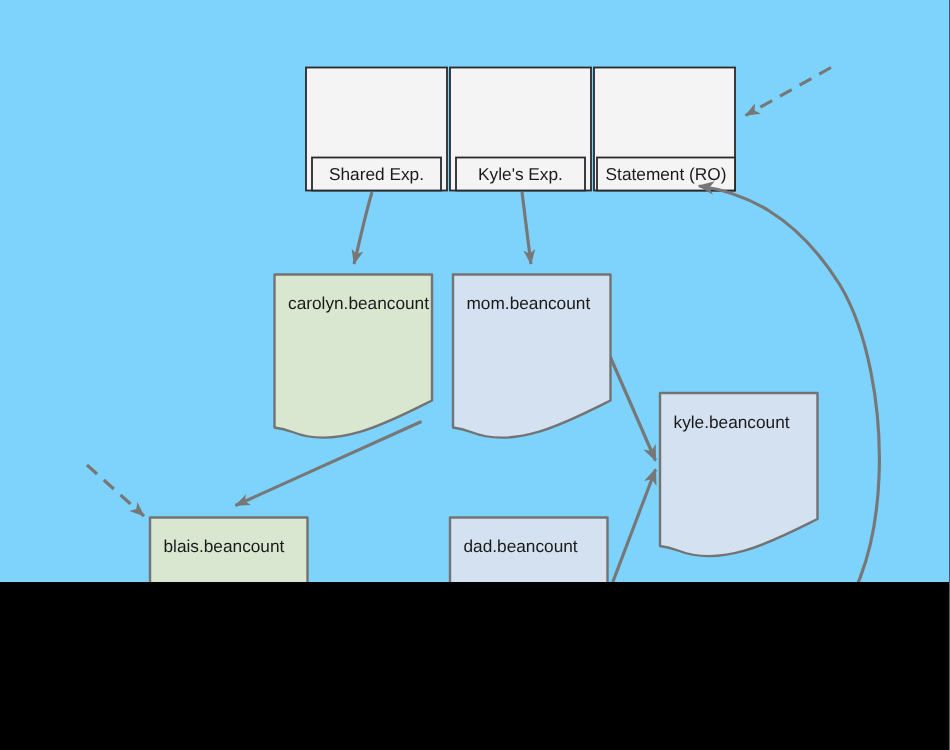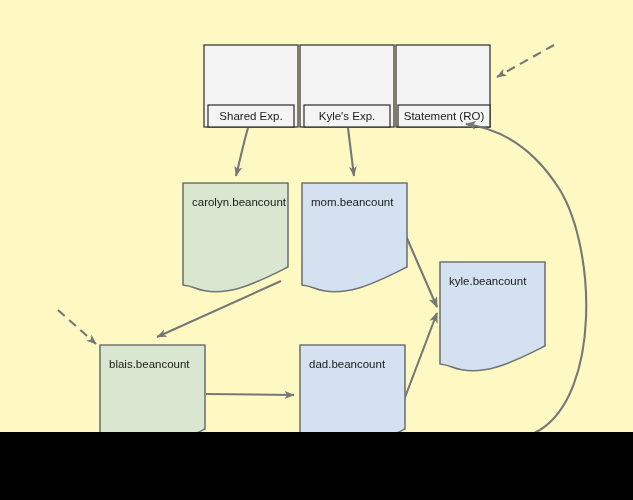--- a/index.html
+++ b/index.html
@@ -3,22 +3,22 @@
 <meta charset="utf-8">
 <style>
   html, body {
     margin: 0;
     padding: 0;
     background: #000000;
   }
   #canvas {
     position: relative;
     width: 633px;
-    height: 432px;
-    background: #fef9c3;
+    height: 388px;
+    background: #7dd3fc;
     overflow: hidden;
     font-family: "Liberation Sans", sans-serif;
   }
   svg#diagram {
     position: absolute;
     left: 0;
     top: 0;
     width: 633px;
     height: 500px;
   }

